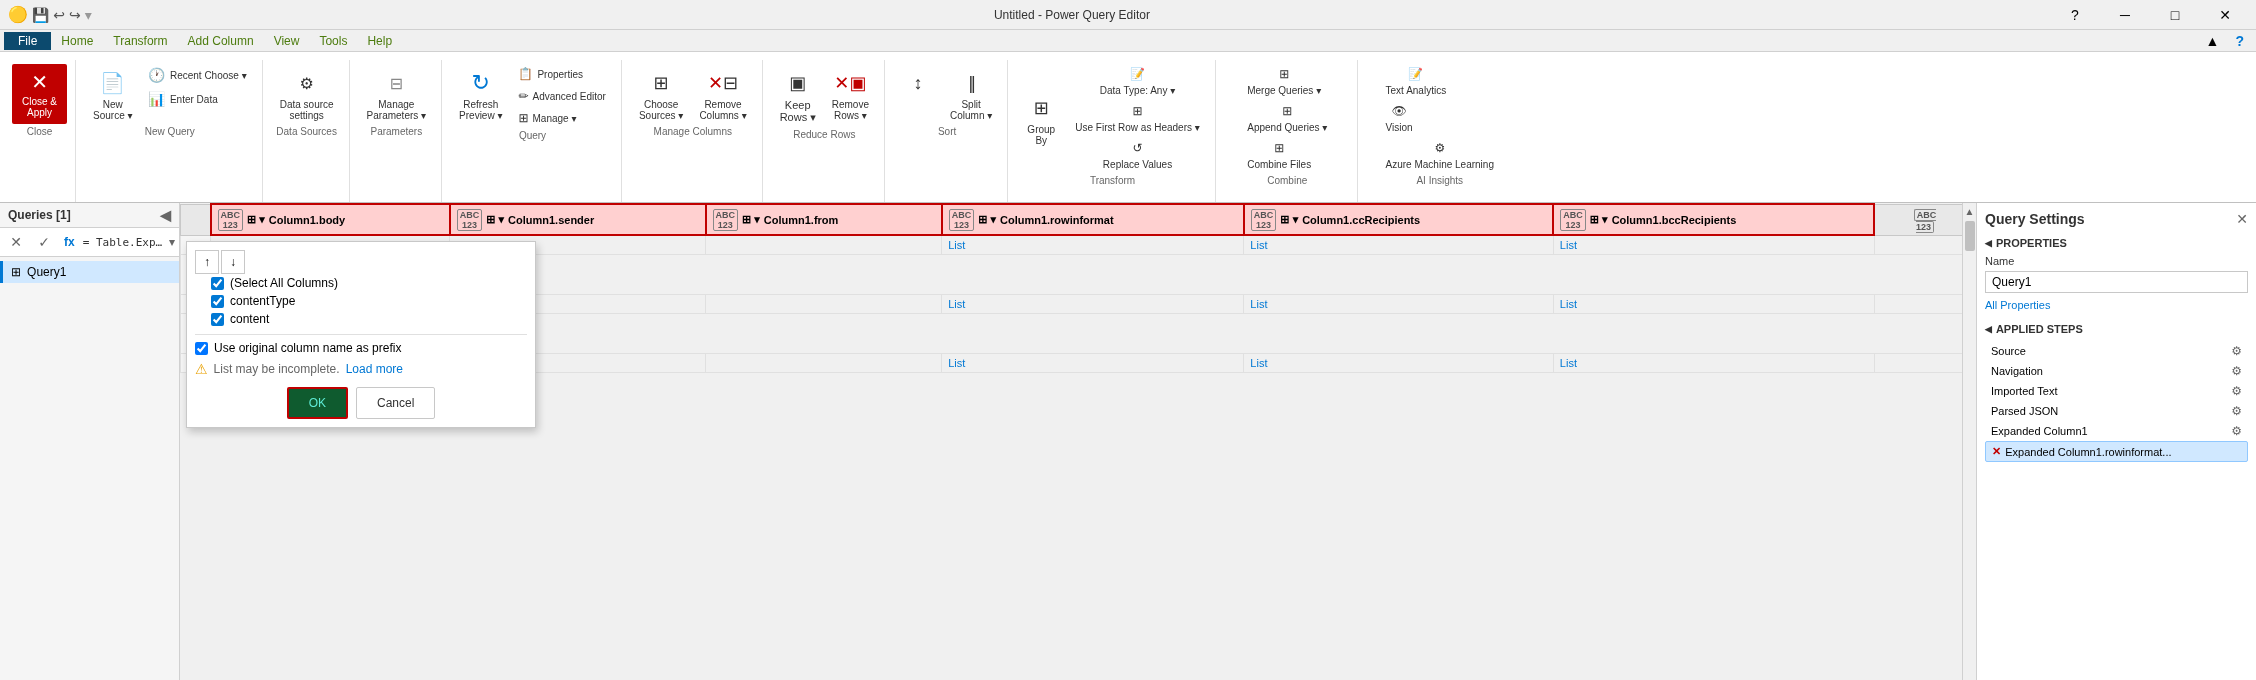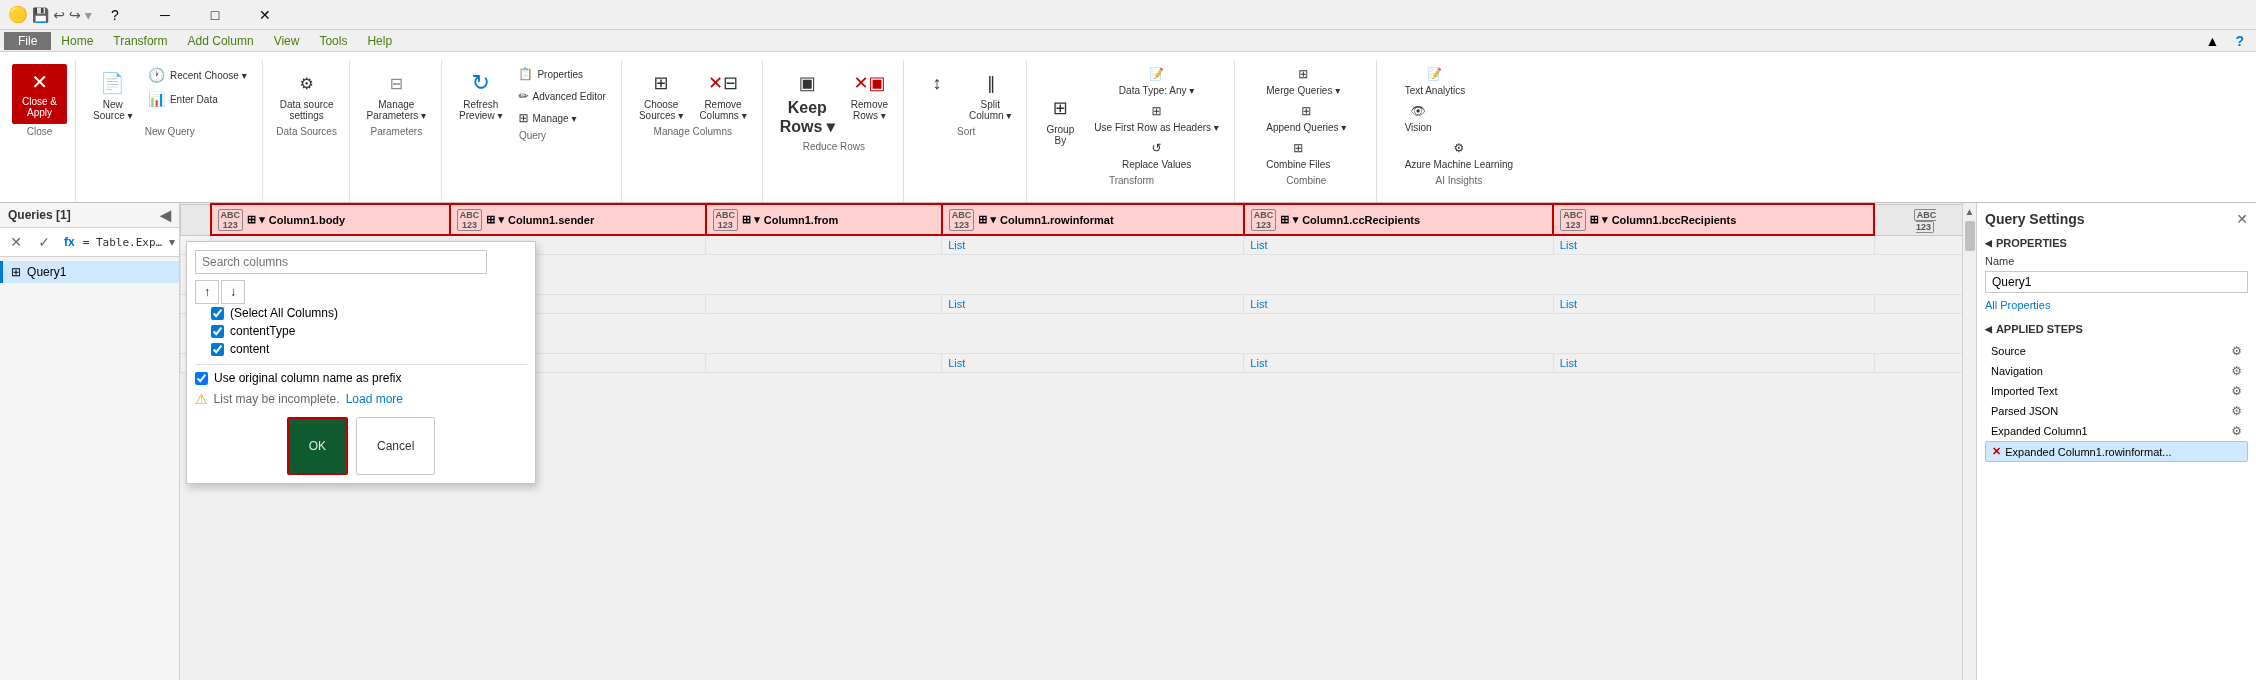--- a/index.html
+++ b/index.html
@@ -249,23 +249,23 @@
     }
     .load-more { color: #0078d4; cursor: pointer; text-decoration: none; }
     .dropdown-buttons {
       display: flex;
       gap: 8px;
       justify-content: center;
       margin-top: 10px;
     }
     .btn-ok {
       background: #0f5b2f;
-      color: #e5e5e5;
+      color: #5eead4;
       border: 2px solid #c00000;
-      padding: 20px 20px;
+      padding: 7px 20px;
       font-size: 12px;
       cursor: pointer;
       border-radius: 2px;
     }
     .btn-cancel {
       background: white;
       color: #333;
       border: 1px solid #c8c8c8;
       padding: 4px 20px;
       font-size: 12px;
@@ -376,30 +376,31 @@
 <body>
 
 <div class="title-bar">
   <div class="title-bar-icons">
     <span style="font-size:16px;">🟡</span>
     <span style="font-size:14px; color:#555;">💾</span>
     <span style="font-size:14px; color:#555;">↩</span>
     <span style="font-size:14px; color:#555;">↪</span>
     <span style="font-size:14px; color:#999;">▾</span>
   </div>
+  <div class="title-text">Untitled - Power Query Editor</div>
   <div class="title-controls">
     <button class="title-btn">?</button>
     <button class="title-btn">─</button>
     <button class="title-btn">□</button>
     <button class="title-btn close">✕</button>
   </div>
 </div>
 
 <div class="menu-bar">
-  <span class="menu-item" style="background:#737373; color:white; padding: 2px 14px;">File</span>
+  <span class="menu-item" style="background:#0c4a6e; color:white; padding: 2px 14px;">File</span>
   <span class="menu-item">Home</span>
   <span class="menu-item">Transform</span>
   <span class="menu-item">Add Column</span>
   <span class="menu-item">View</span>
   <span class="menu-item">Tools</span>
   <span class="menu-item">Help</span>
   <div style="flex:1;"></div>
   <span style="font-size:14px; cursor:pointer; padding: 0 8px;">▲</span>
   <span style="font-size:14px; font-weight:bold; cursor:pointer; padding: 0 8px; color:#0078d4;">?</span>
 </div>
@@ -501,21 +502,21 @@
 Columns ▾</span>
         </div>
       </div>
       <div class="ribbon-group-label">Manage Columns</div>
     </div>
 
     <div class="ribbon-group" style="padding: 4px 8px 16px 8px;">
       <div class="ribbon-buttons">
         <div class="ribbon-btn">
           <div class="ribbon-btn-icon" style="font-size:18px;">▣</div>
-          <span style="font-size:16px; white-space:pre-line;font-weight:bold;">Keep
+          <span style="font-size:11px; white-space:pre-line;">Keep
 Rows ▾</span>
         </div>
         <div class="ribbon-btn">
           <div class="ribbon-btn-icon" style="font-size:18px; color:#c00000;">✕▣</div>
           <span style="font-size:10px; white-space:pre-line;">Remove
 Rows ▾</span>
         </div>
       </div>
       <div class="ribbon-group-label">Reduce Rows</div>
     </div>
@@ -716,21 +717,20 @@
             <td style="color:#0078d4;"></td>
             <td style="color:#0078d4;">List</td>
             <td style="color:#0078d4;">List</td>
             <td style="color:#0078d4;">List</td>
             <td style="color:#0078d4;"></td>
           </tr>
         </tbody>
       </table>
 
       <div class="dropdown-overlay" style="top:38px; left:6px; width:350px;">
-        <input type="text" class="dropdown-search" style="width: calc(100% - 40px); display: inline-block;" placeholder="Search columns">
         <span style="display:inline-flex; gap:2px; vertical-align:middle;">
           <button class="sort-btn">↑</button>
           <button class="sort-btn">↓</button>
         </span>
         <div class="checkbox-item">
           <input type="checkbox" checked="" style="">
           <span>(Select All Columns)</span>
         </div>
         <div class="checkbox-item">
           <input type="checkbox" checked="" style="">

